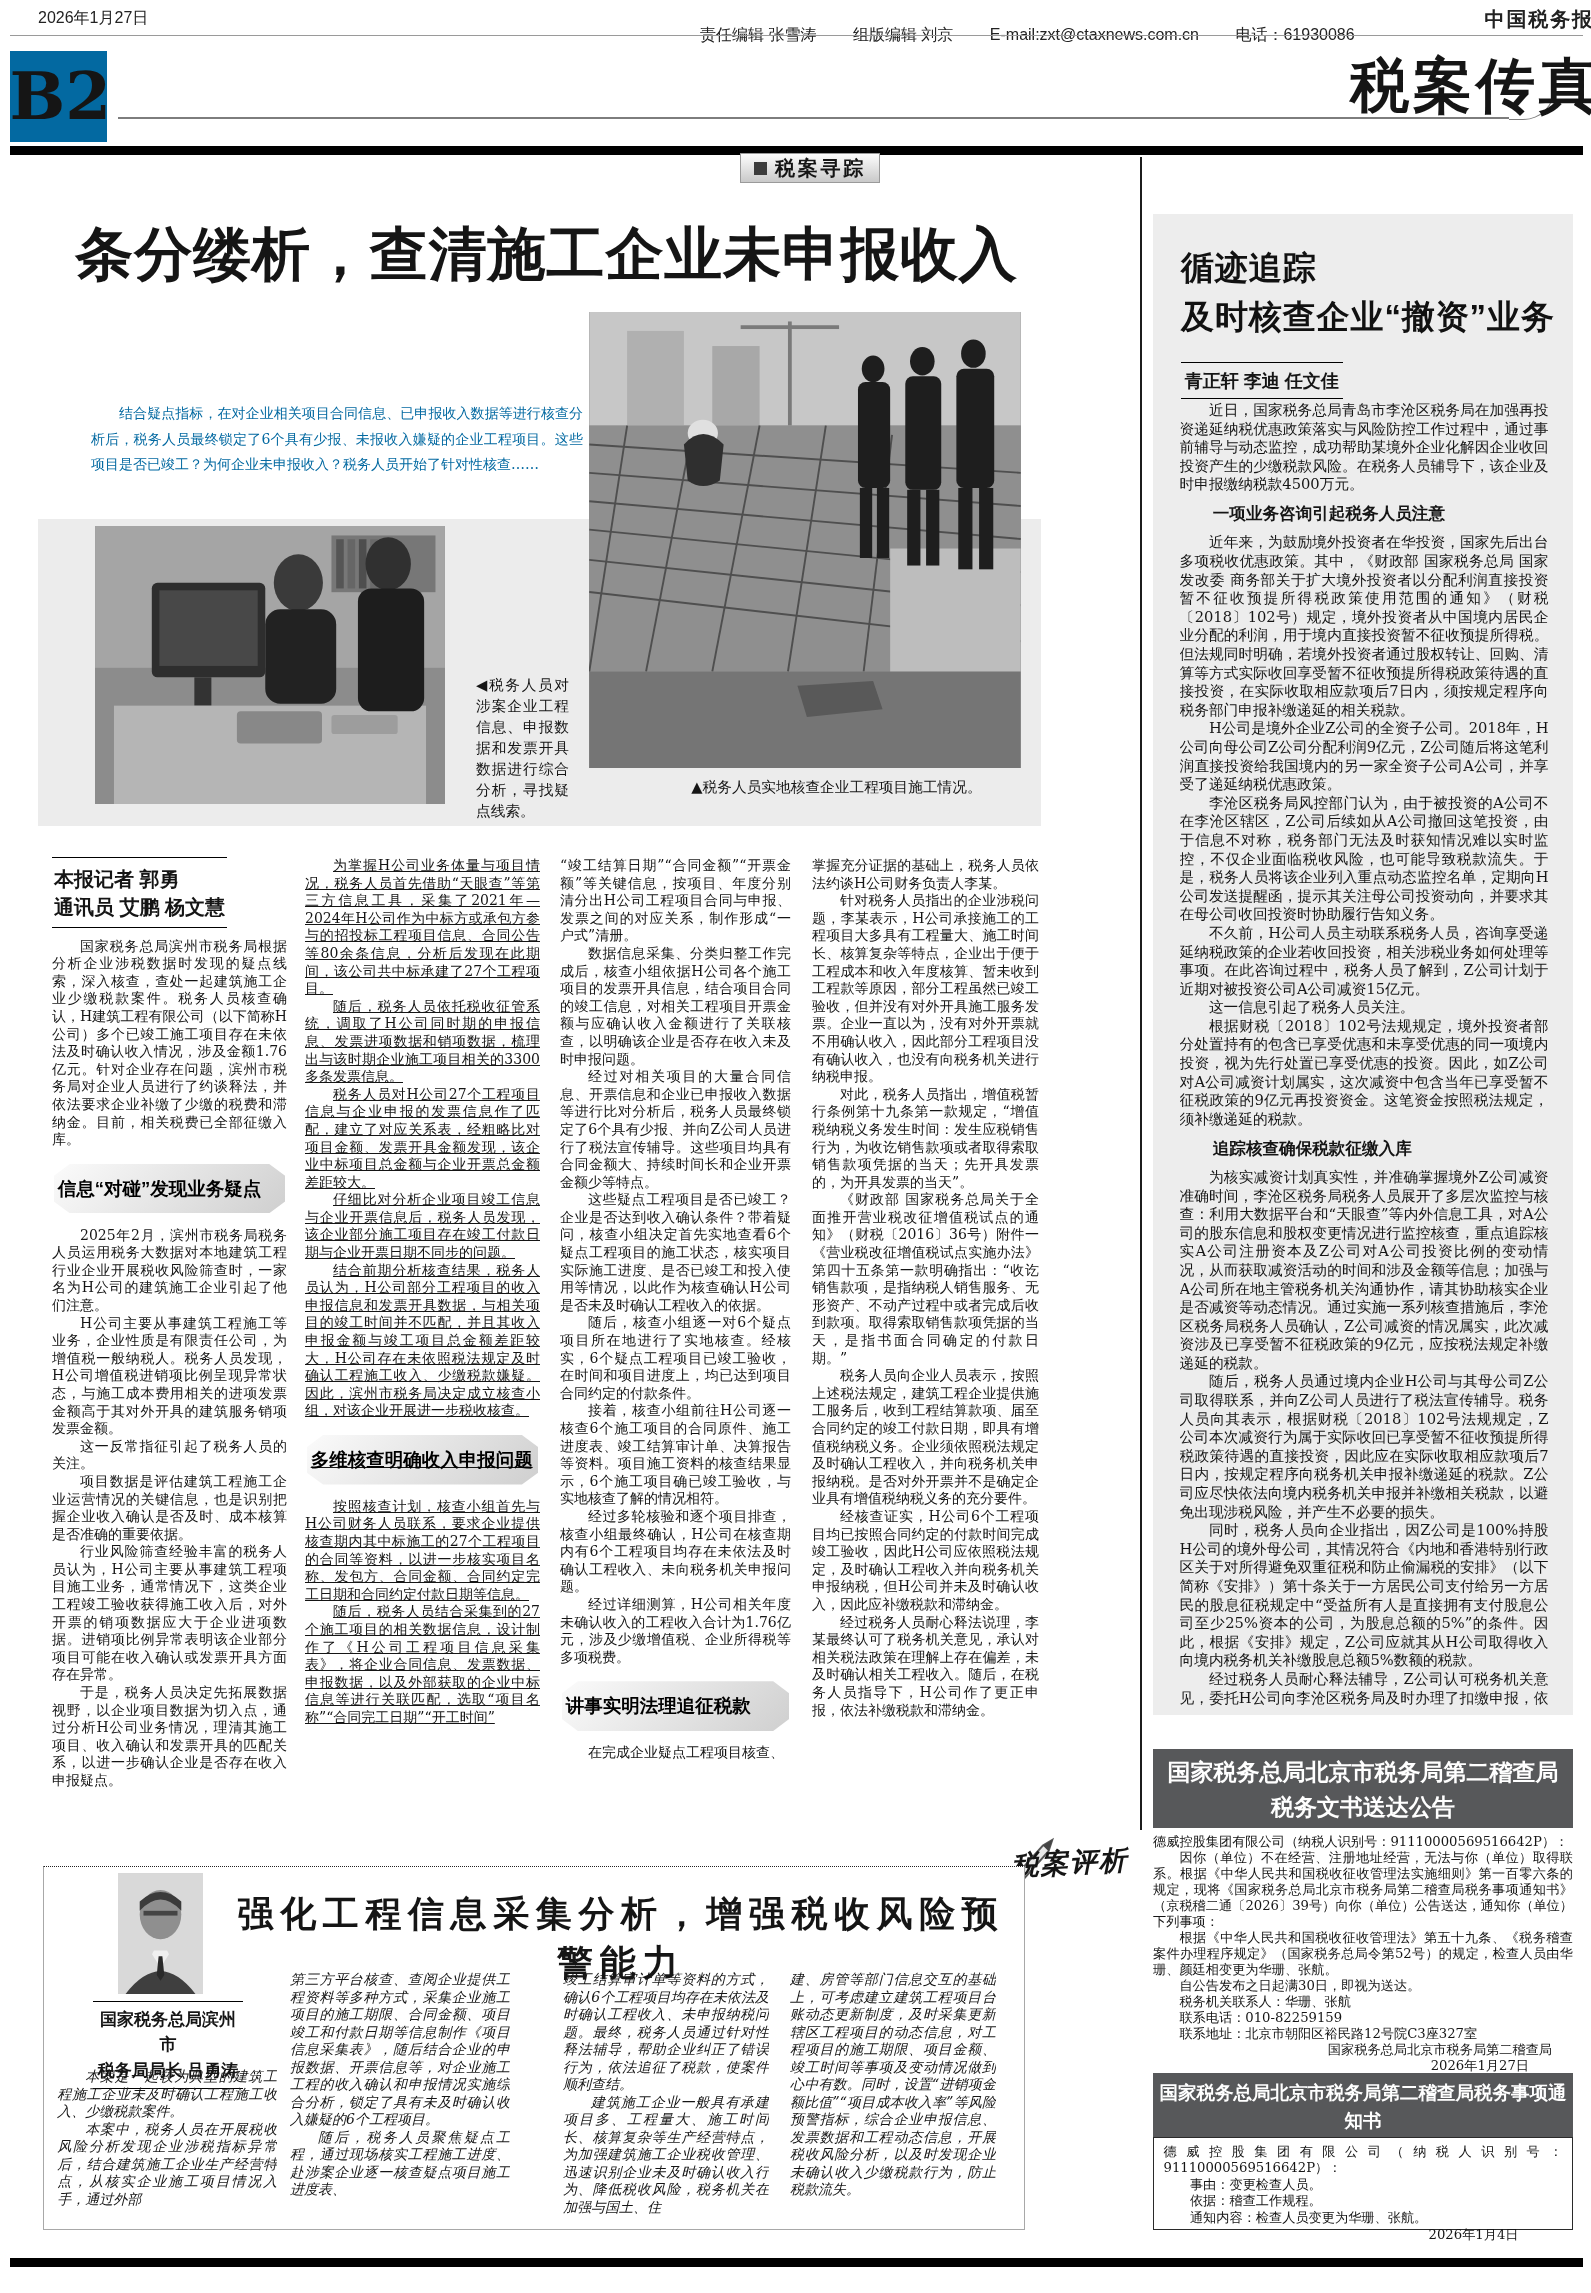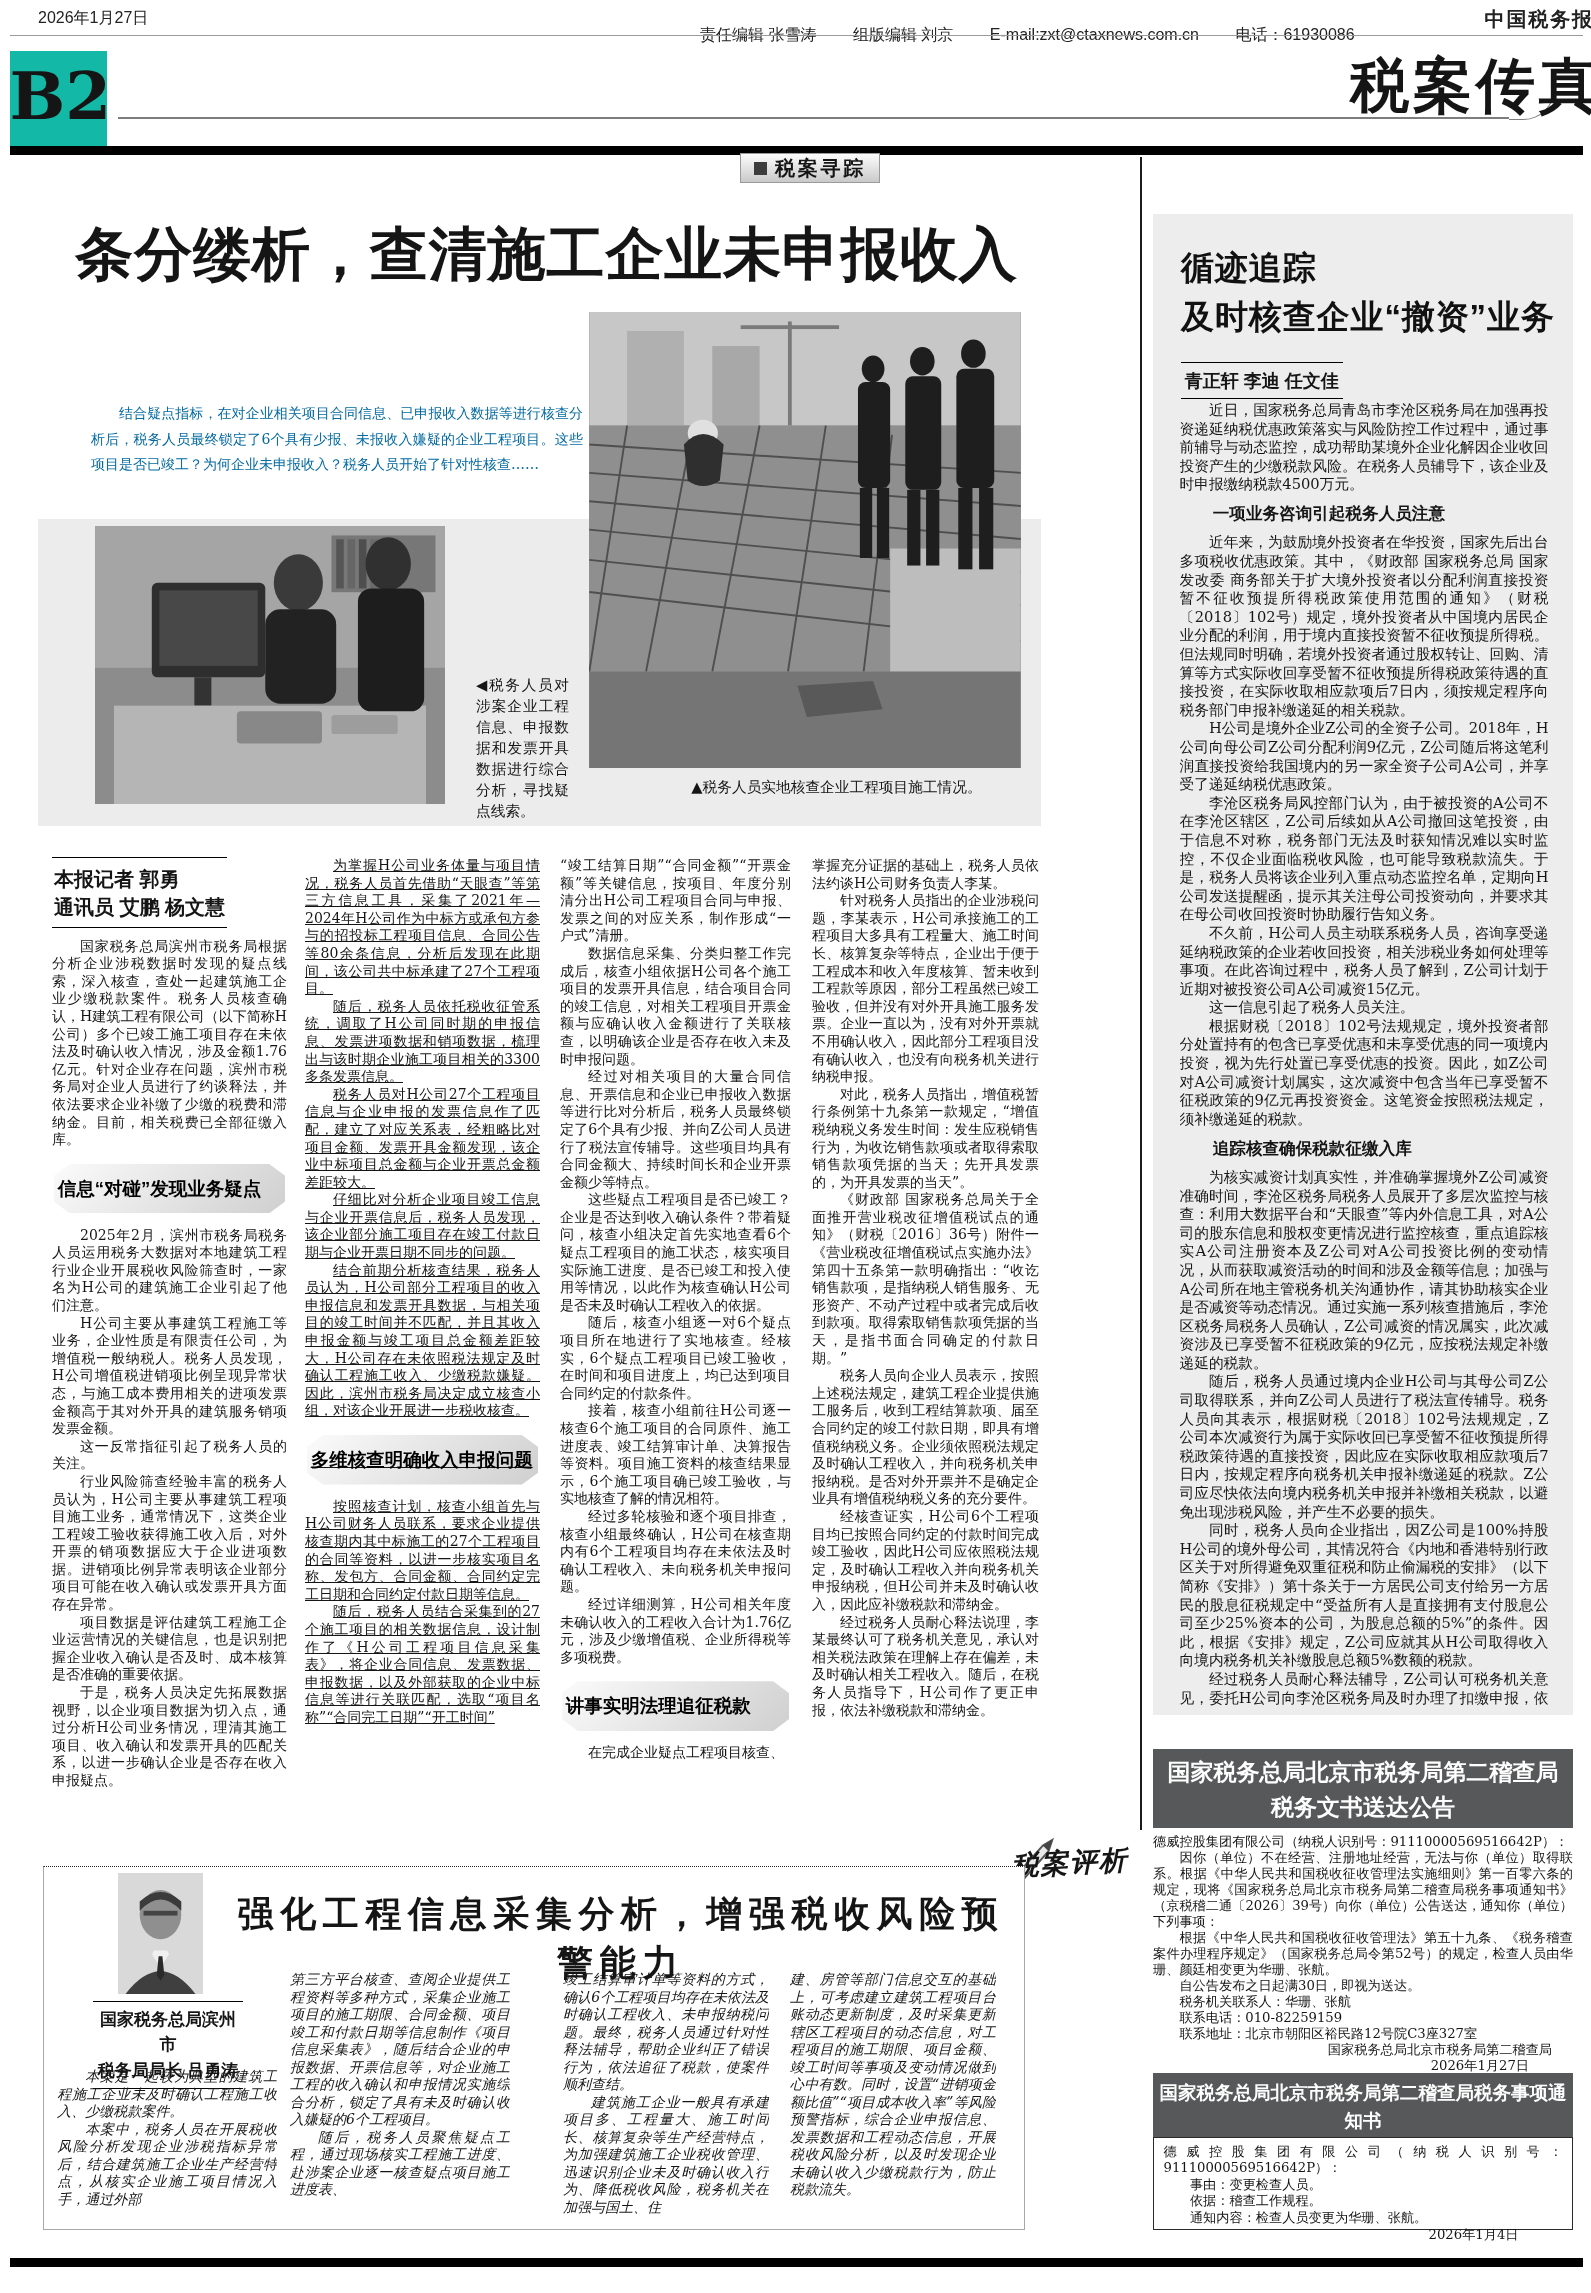--- a/index.html
+++ b/index.html
@@ -7,21 +7,21 @@
         font-family:"DejaVu Serif",serif;color:#151515;overflow:hidden;padding-left:36px;}
   .abs{position:absolute;}
   .sans{font-family:"Liberation Sans",sans-serif;}
   
   .mast{top:7.6px;left:38px;right:34px;height:24.6px;font-size:16px;color:#222;}
   .mast .mid{position:absolute;left:662px;top:17px;white-space:nowrap;}
   .mast .mid span{margin-right:32px;}
   .mast .paper{position:absolute;right:0;top:-1.9px;font-weight:bold;font-size:20px;letter-spacing:1.9px;}
   .rule-thin{background:#9a9a9a;height:0.9px;}
   .rule-thick{background:#000;height:8.5px;}
-  .b2box{left:9.5px;top:51px;width:97px;height:104px;background:#14b8a6;text-align:center;}
+  .b2box{left:9.5px;top:51px;width:97px;height:91px;background:#0369a1;text-align:center;}
   .b2box .b2{font-size:66px;font-weight:bold;line-height:90px;font-family:"DejaVu Serif",serif;}
   .secmast{right:26.5px;top:47px;font-size:59px;font-weight:bold;letter-spacing:3.8px;font-family:"DejaVu Serif",serif;}
   .headrule{left:118px;top:117px;width:1391px;height:1.9px;background:#7d7d7d;}
   .headcurve{left:1509px;top:81px;width:45px;height:38px;border-right:1.9px solid #7d7d7d;
              border-bottom:1.9px solid #7d7d7d;border-bottom-right-radius:32px;}
   
   .tagbox{left:740px;top:153px;height:28px;padding:0 13.2px;background:linear-gradient(#fdfdfd,#c9c9c9);
           border:0.9px solid #9a9a9a;font-size:20px;font-weight:bold;line-height:28px;letter-spacing:2.8px;}
   .tagbox .sq{display:inline-block;width:13.2px;height:13.2px;background:#3c3c3c;margin-right:7.6px;}
   .mainhead{left:52px;top:216px;width:989px;text-align:center;font-size:58px;font-weight:bold;
@@ -188,22 +188,22 @@
     <div class="bylinebox" data-interactable="false">
       <div data-interactable="false">本报记者 郭勇</div>
       <div data-interactable="false">通讯员 艾鹏 杨文慧</div>
     </div>
     <div data-interactable="false">
         <div class="blk p" data-interactable="false">国家税务总局滨州市税务局根据分析企业涉税数据时发现的疑点线索，深入核查，查处一起建筑施工企业少缴税款案件。税务人员核查确认，H建筑工程有限公司（以下简称H公司）多个已竣工施工项目存在未依法及时确认收入情况，涉及金额1.76亿元。针对企业存在问题，滨州市税务局对企业人员进行了约谈释法，并依法要求企业补缴了少缴的税费和滞纳金。目前，相关税费已全部征缴入库。</div>
         <div class="blk h" data-interactable="false">信息“对碰”发现业务疑点</div>
         <div class="blk p" data-interactable="false">2025年2月，滨州市税务局税务人员运用税务大数据对本地建筑工程行业企业开展税收风险筛查时，一家名为H公司的建筑施工企业引起了他们注意。</div>
         <div class="blk p" data-interactable="false">H公司主要从事建筑工程施工等业务，企业性质是有限责任公司，为增值税一般纳税人。税务人员发现，H公司增值税进销项比例呈现异常状态，与施工成本费用相关的进项发票金额高于其对外开具的建筑服务销项发票金额。</div>
         <div class="blk p" data-interactable="false">这一反常指征引起了税务人员的关注。</div>
+        <div class="blk p" data-interactable="false">项目数据是评估建筑工程施工企业运营情况的关键信息，也是识别把握企业收入确认是否及时、成本核算是否准确的重要依据。</div>
         <div class="blk p" data-interactable="false">行业风险筛查经验丰富的税务人员认为，H公司主要从事建筑工程项目施工业务，通常情况下，这类企业工程竣工验收获得施工收入后，对外开票的销项数据应大于企业进项数据。进销项比例异常表明该企业部分项目可能在收入确认或发票开具方面存在异常。</div>
-        <div class="blk p" data-interactable="false">项目数据是评估建筑工程施工企业运营情况的关键信息，也是识别把握企业收入确认是否及时、成本核算是否准确的重要依据。</div>
         <div class="blk p" data-interactable="false">于是，税务人员决定先拓展数据视野，以企业项目数据为切入点，通过分析H公司业务情况，理清其施工项目、收入确认和发票开具的匹配关系，以进一步确认企业是否存在收入申报疑点。</div>
       </div>
   </div>
   <div class="abs col" style="left:305px;width:235px;text-decoration:underline;" data-interactable="false">
       <div class="blk p" data-interactable="false">为掌握H公司业务体量与项目情况，税务人员首先借助“天眼查”等第三方信息工具，采集了2021年—2024年H公司作为中标方或承包方参与的招投标工程项目信息、合同公告等80余条信息，分析后发现在此期间，该公司共中标承建了27个工程项目。</div>
       <div class="blk p" data-interactable="false">随后，税务人员依托税收征管系统，调取了H公司同时期的申报信息、发票进项数据和销项数据，梳理出与该时期企业施工项目相关的3300多条发票信息。</div>
       <div class="blk p" data-interactable="false">税务人员对H公司27个工程项目信息与企业申报的发票信息作了匹配，建立了对应关系表，经粗略比对项目金额、发票开具金额发现，该企业中标项目总金额与企业开票总金额差距较大。</div>
       <div class="blk p" data-interactable="false">仔细比对分析企业项目竣工信息与企业开票信息后，税务人员发现，该企业部分施工项目存在竣工付款日期与企业开票日期不同步的问题。</div>
       <div class="blk p" data-interactable="false">结合前期分析核查结果，税务人员认为，H公司部分工程项目的收入申报信息和发票开具数据，与相关项目的竣工时间并不匹配，并且其收入申报金额与竣工项目总金额差距较大，H公司存在未依照税法规定及时确认工程施工收入、少缴税款嫌疑。因此，滨州市税务局决定成立核查小组，对该企业开展进一步税收核查。</div>
       <div class="blk h" data-interactable="false">多维核查明确收入申报问题</div>

